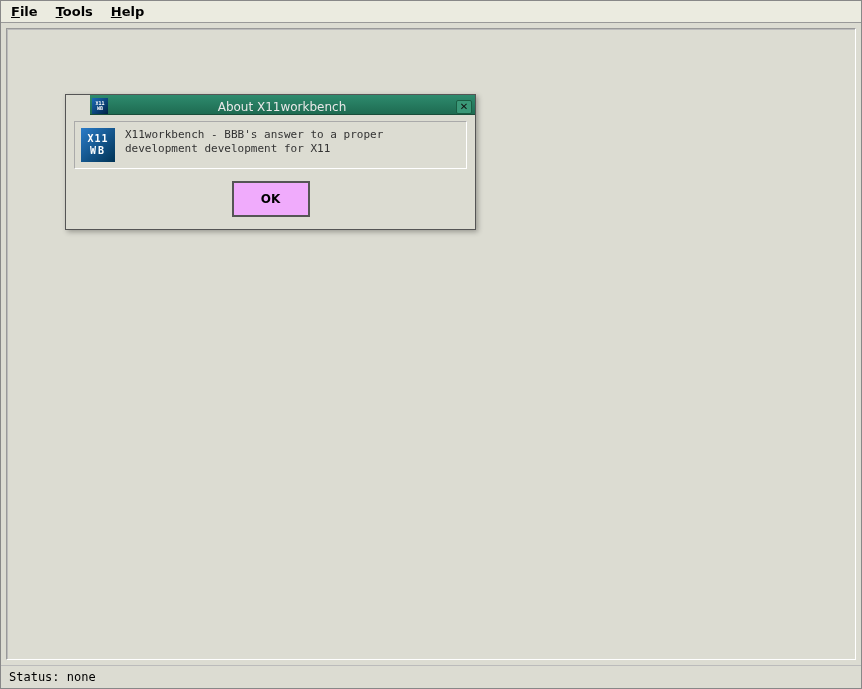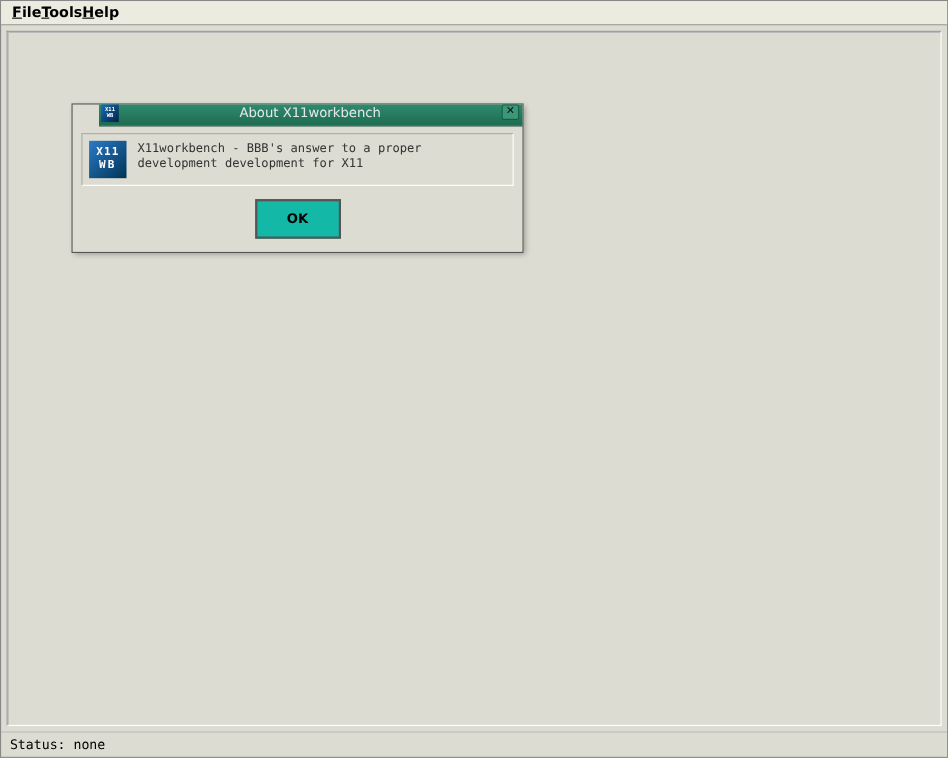--- a/index.html
+++ b/index.html
@@ -21,20 +21,21 @@
       background: #dcdcd2;
       border: 1px solid #888;
       display: flex;
       flex-direction: column;
     }
     .menubar {
       background: #ebebe0;
       border-bottom: 1px solid #999;
       padding: 3px 10px;
       display: flex;
+      gap: 18px;
       font-size: 13px;
       font-weight: bold;
     }
     .menu-item {
       cursor: pointer;
     }
     .menu-item span.underline {
       text-decoration: underline;
     }
     .content-area {
@@ -59,21 +60,21 @@
       top: 94px;
       width: 411px;
       background: #dcdcd2;
       border: 1px solid #555;
       box-shadow: 2px 2px 5px rgba(0,0,0,0.3);
     }
     .dialog-titlebar {
       height: 20px;
       background: linear-gradient(to bottom, #2e8b6e, #1e6b51);
       display: flex;
-      align-items: flex-start;
+      align-items: flex-end;
       color: #e8e8e8;
       font-size: 12px;
       position: relative;
       border-bottom: 1px solid #1a4d3a;
       margin-left: 24px;
     }
     .dialog-title-icon {
       width: 16px;
       height: 16px;
       margin-left: 2px;
@@ -152,21 +153,21 @@
       color: #333;
     }
     .button-row {
       display: flex;
       justify-content: center;
     }
     .ok-button {
       width: 78px;
       height: 36px;
       border: 2px solid #555;
-      background: #14b8a6;
+      background: #f0abfc;
       font-size: 12px;
       font-weight: bold;
       font-family: "DejaVu Sans", Arial, sans-serif;
       cursor: pointer;
     }
   </style>
 </head>
 <body>
 
 <div class="main-window">

